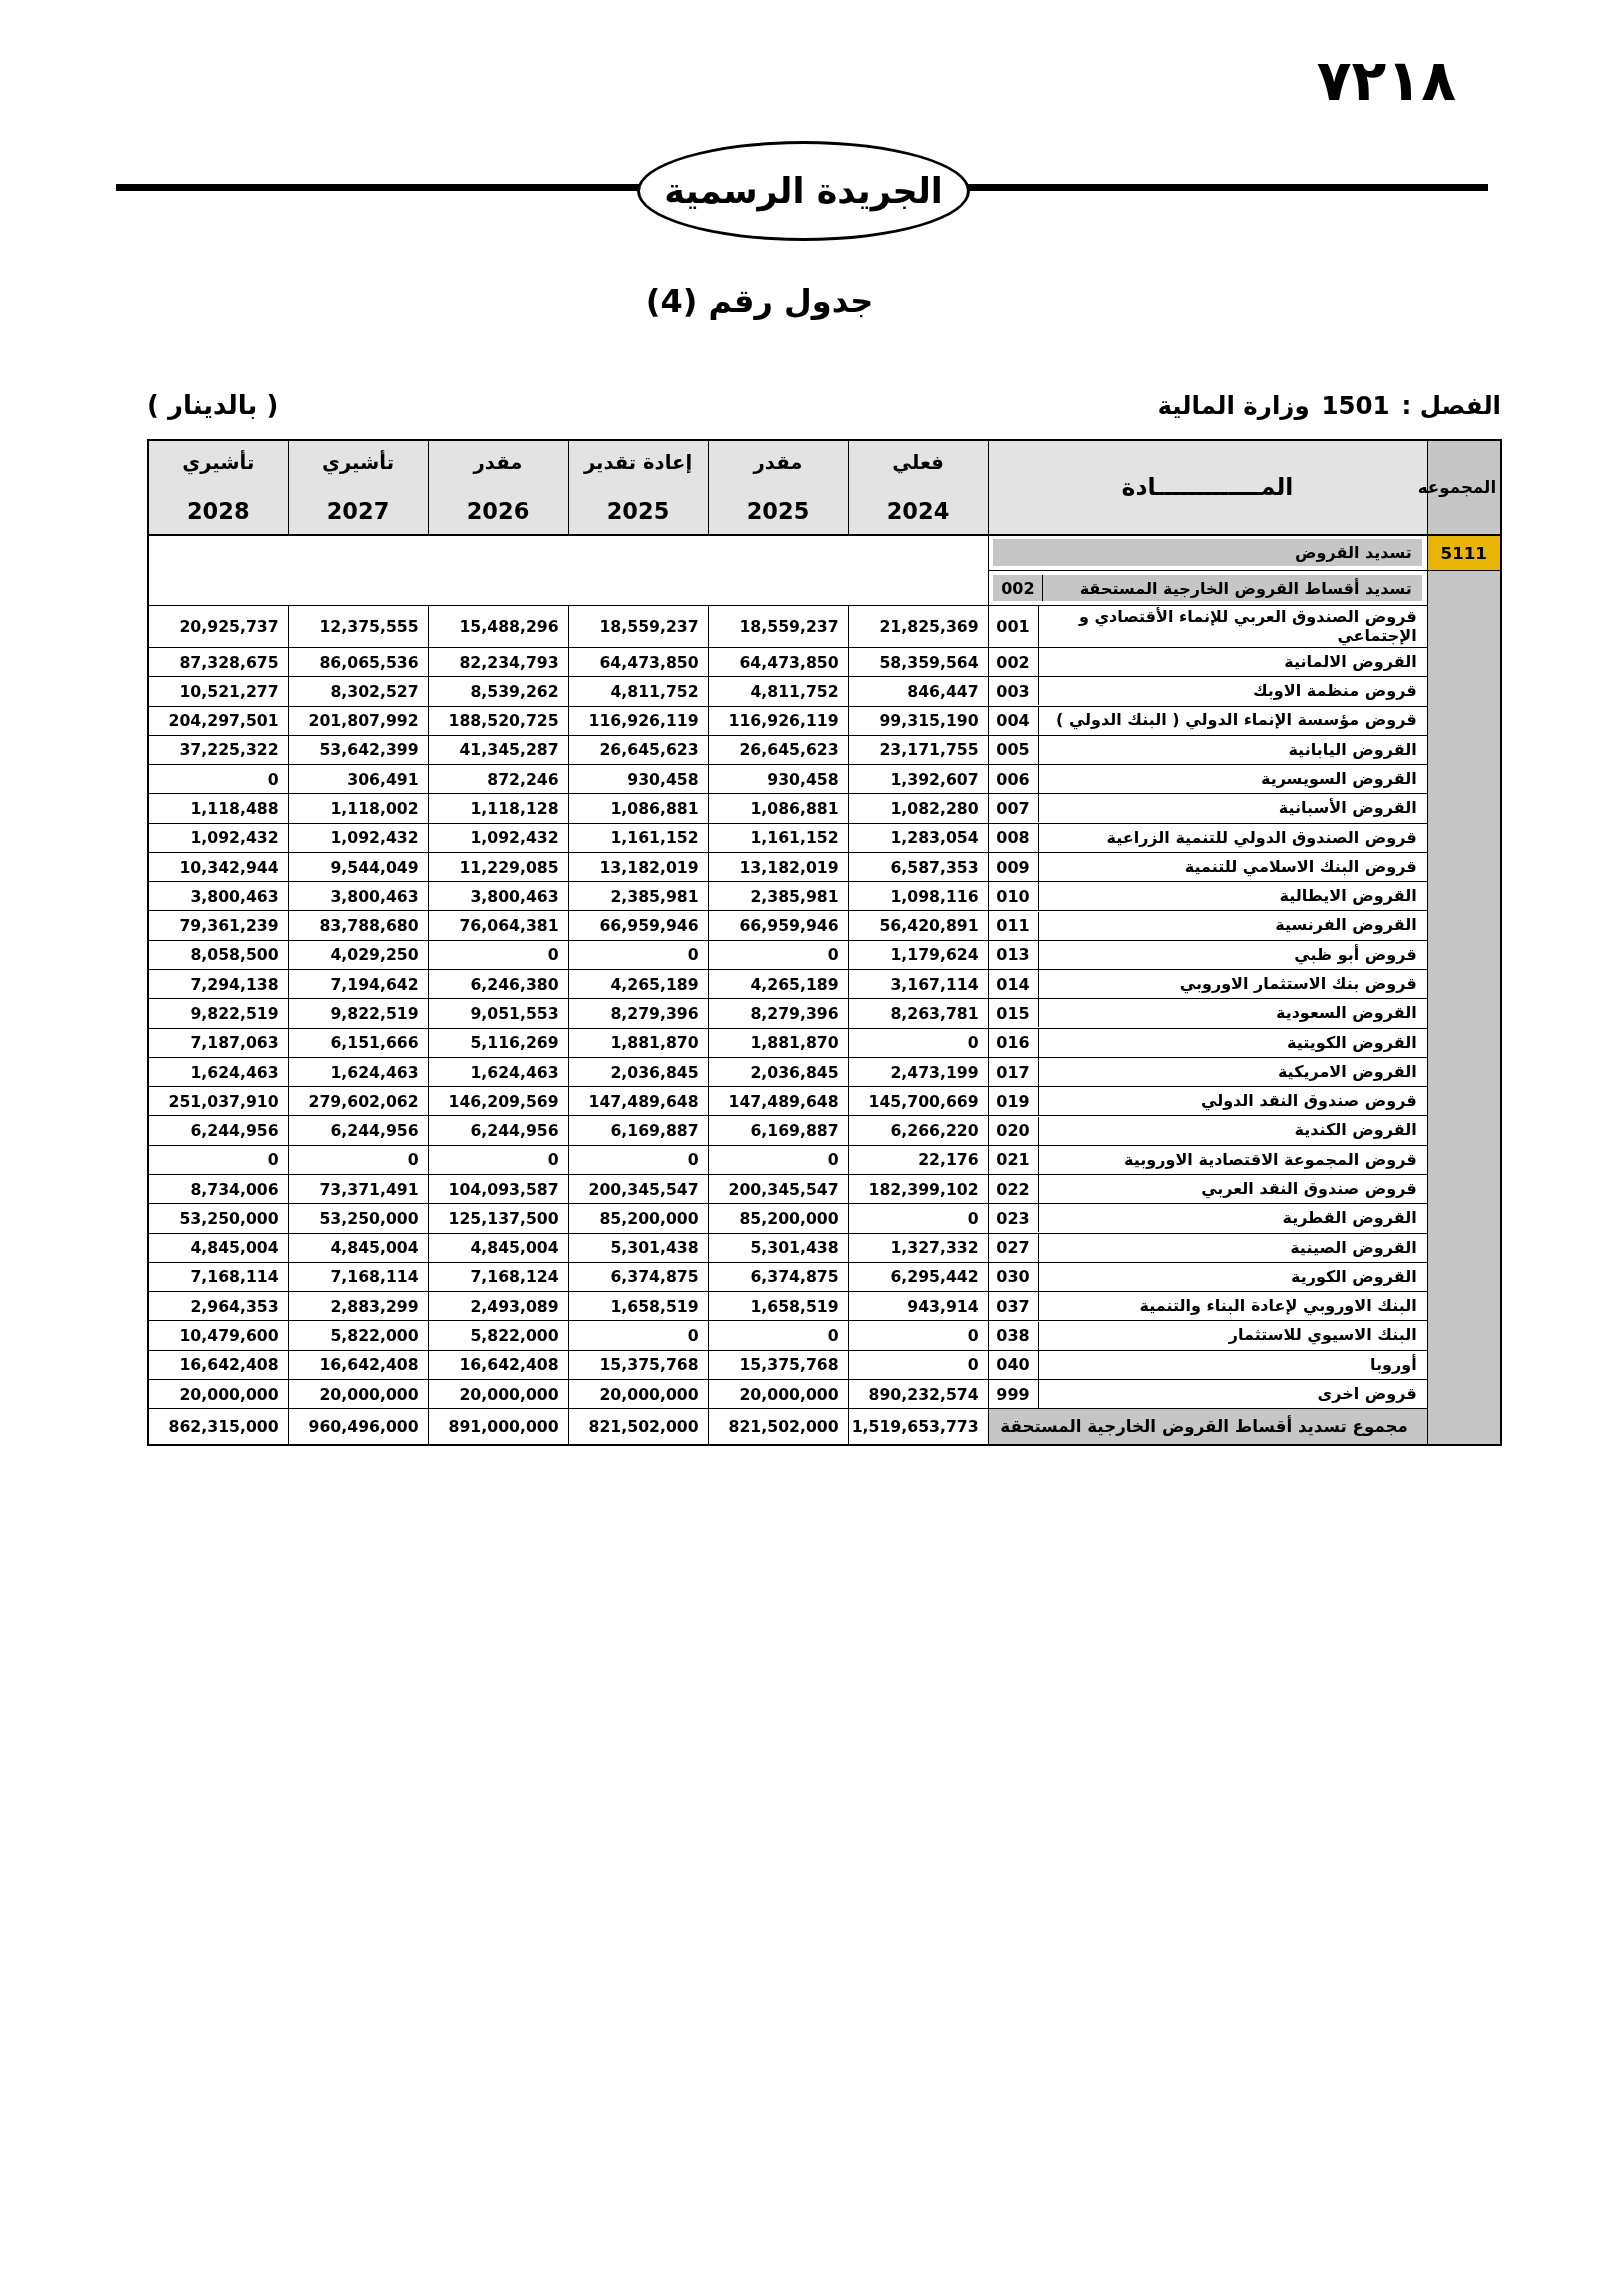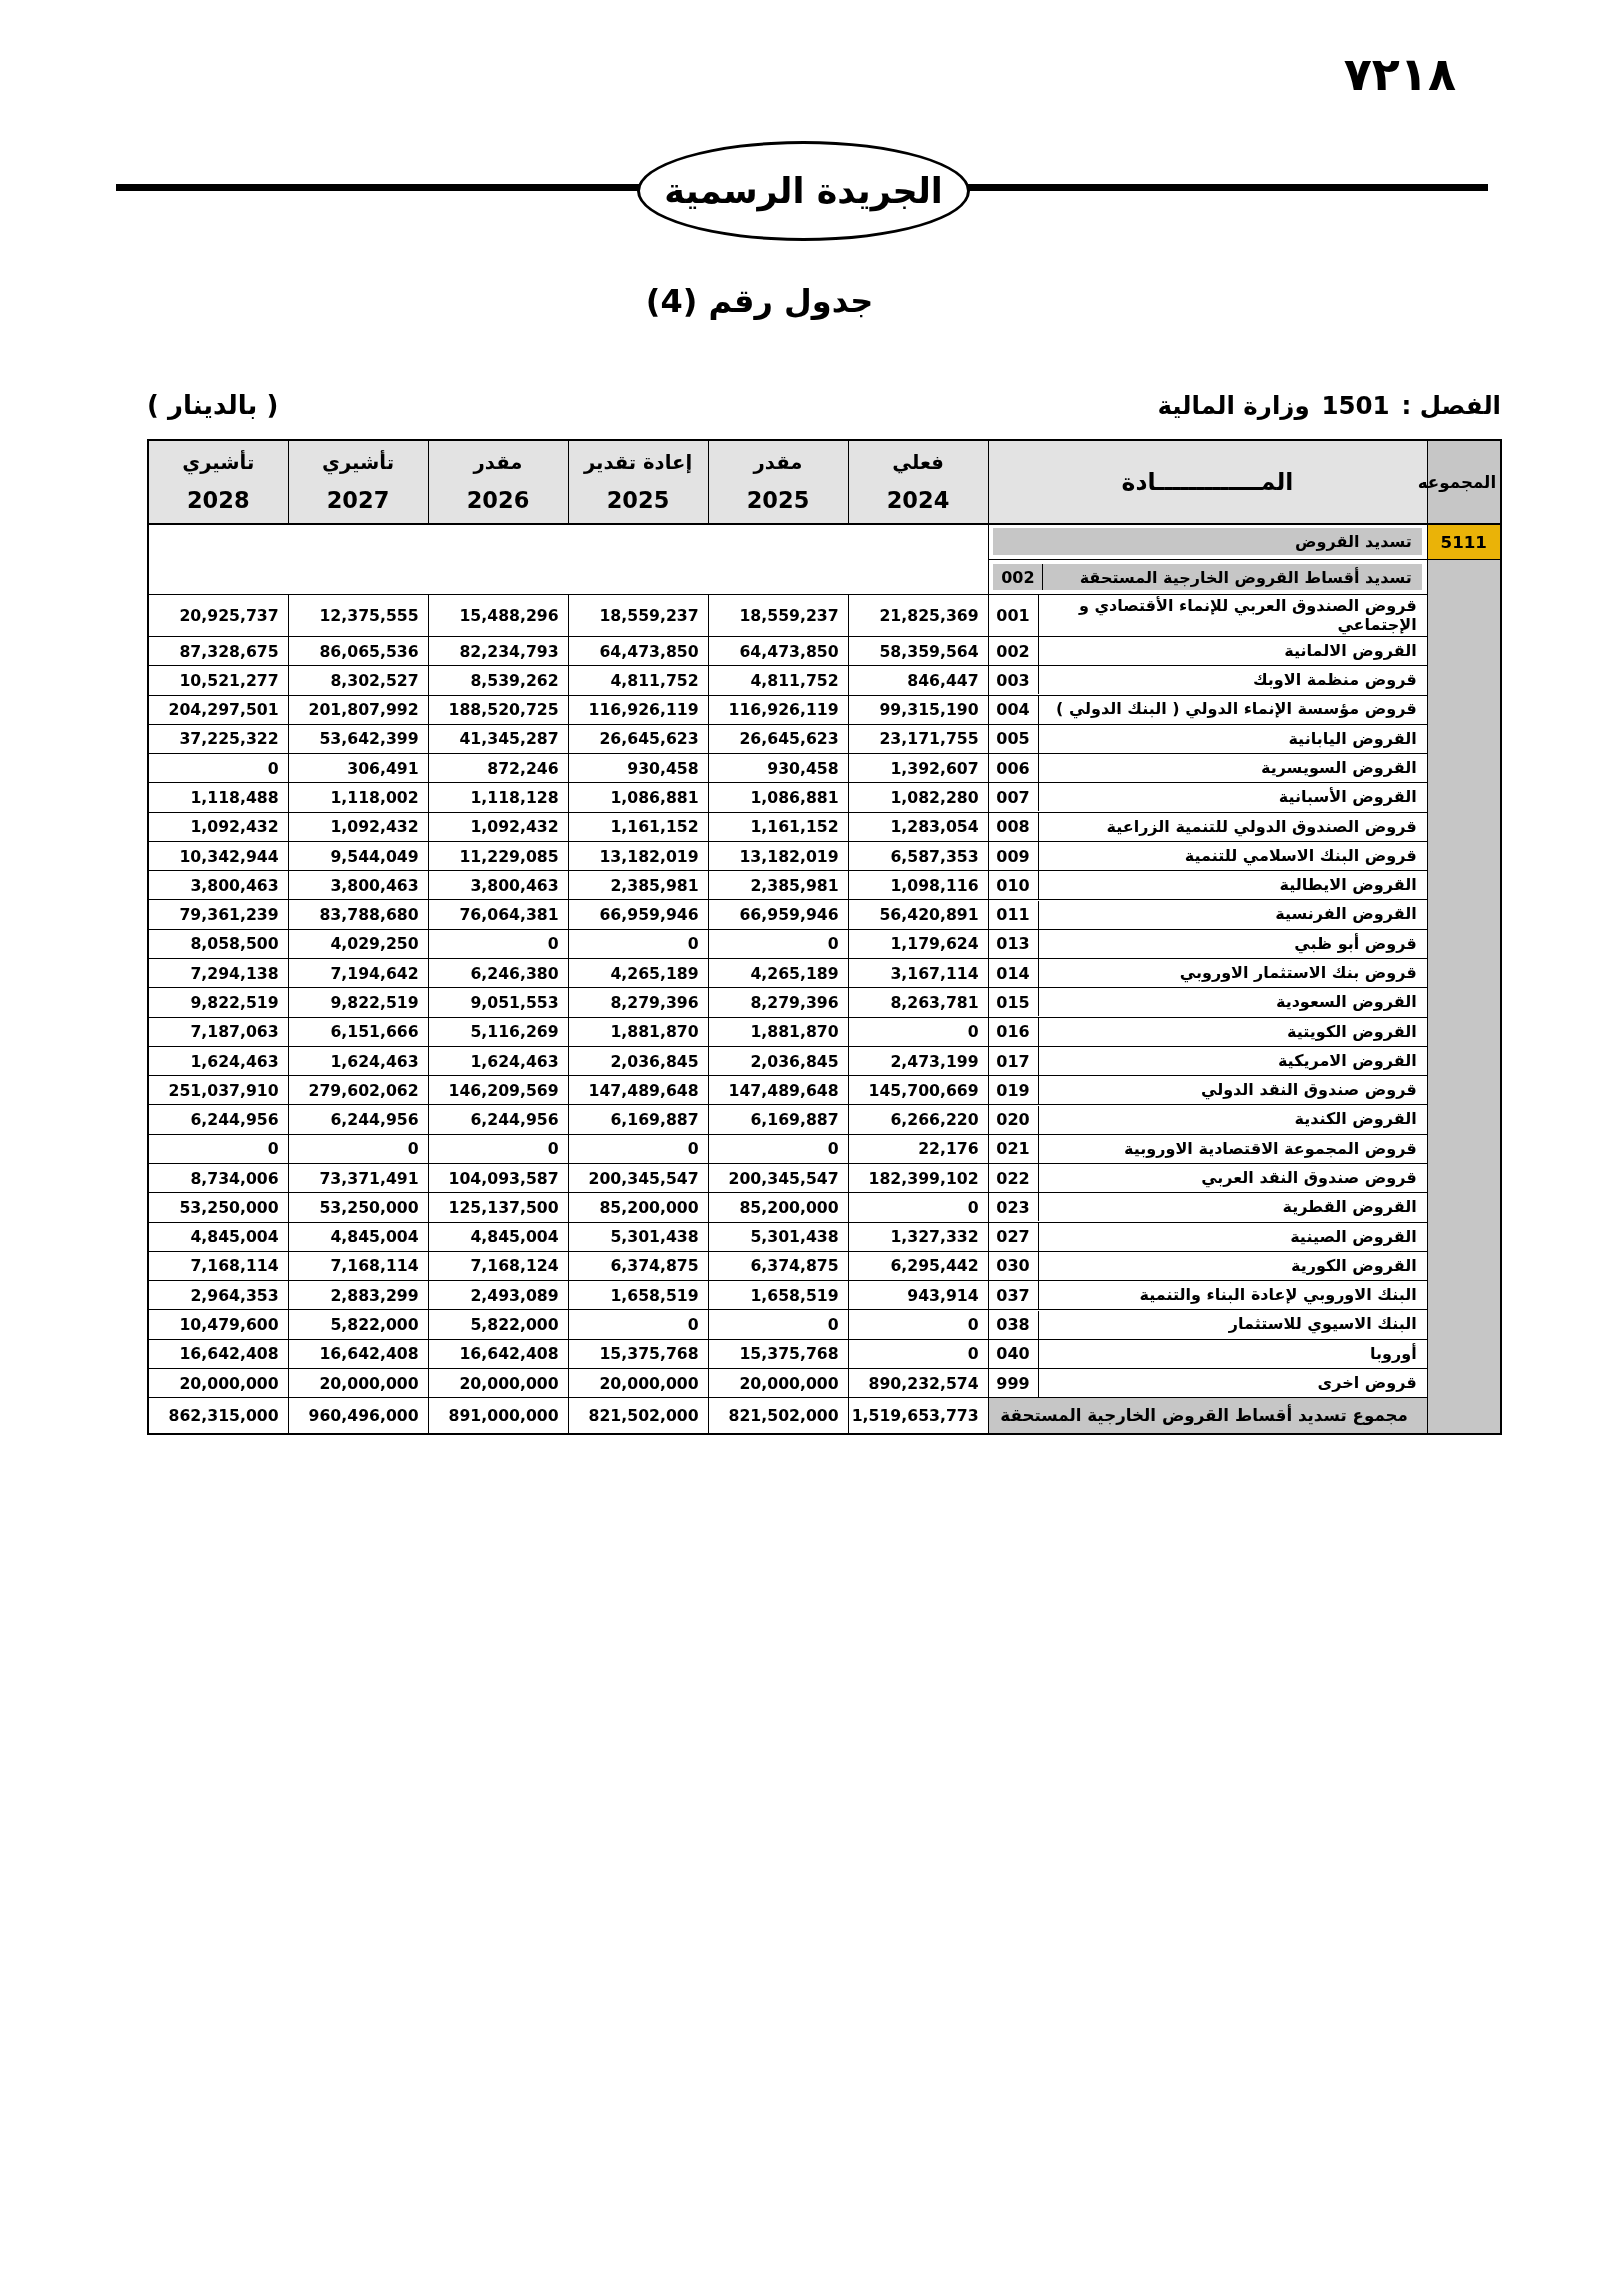--- a/index.html
+++ b/index.html
@@ -1,21 +1,21 @@
 <!DOCTYPE html>
 <html lang="ar" style="--band-gray: #c6c6c6; --header-gray: #e3e3e3;"><head>
 <meta charset="utf-8">
 <style>
   html,body{margin:0;padding:0;}
   body{
     width:1621px;height:2293px;position:relative;background:#ffffff;
     font-family:"DejaVu Sans", sans-serif;color:#000;overflow:hidden;
   }
   .page-number{
-    position:absolute;top:47px;right:165px;font-size:46px;font-weight:bold;
+    position:absolute;top:47px;right:165px;font-size:57px;font-weight:bold;
     letter-spacing:3.9px;direction:rtl;margin-left:20px;
   }
   .rule{position:absolute;top:184px;left:116px;width:1372px;height:6.9px;background:#000;}
   .gazette{
     position:absolute;top:141px;left:637px;width:327px;height:94px;z-index:2;
     border:3.9px solid #000;border-radius:50%;background:#fff;
     display:flex;align-items:center;justify-content:center;
     font-size:35px;font-weight:bold;direction:rtl;
   }
   .titles{position:absolute;top:282px;left:132px;width:1255px;text-align:center;direction:rtl;}
@@ -33,21 +33,21 @@
     width:100%;border-collapse:collapse;direction:rtl;table-layout:fixed;
     border:2px solid #000;
   }
   table.loans th, table.loans td{border:1px solid #000;}
   thead th{
     background:var(--header-gray,#e4e4e4);font-weight:bold;
     padding:9.8px 3.9px;text-align:center;vertical-align:middle;
   }
   thead{border-bottom:2px solid #000;}
   th .col-type{font-size:19.6px;}
-  th .col-year{font-size:22.5px;margin-top:13px;}
+  th .col-year{font-size:22.5px;margin-top:24px;}
   th.group-h{background:var(--band-gray,#c8c8c8);font-size:16.7px;}
   th.item-h{font-size:23.5px;}
 
   td.group-cell{
     background:#eab308;text-align:center;vertical-align:middle;
     font-weight:bold;font-size:16.7px;
   }
   td.group-strip{background:var(--band-gray,#c8c8c8);}
 
   td.band-cell{padding:3.9px 4.9px;background:#fff;}

